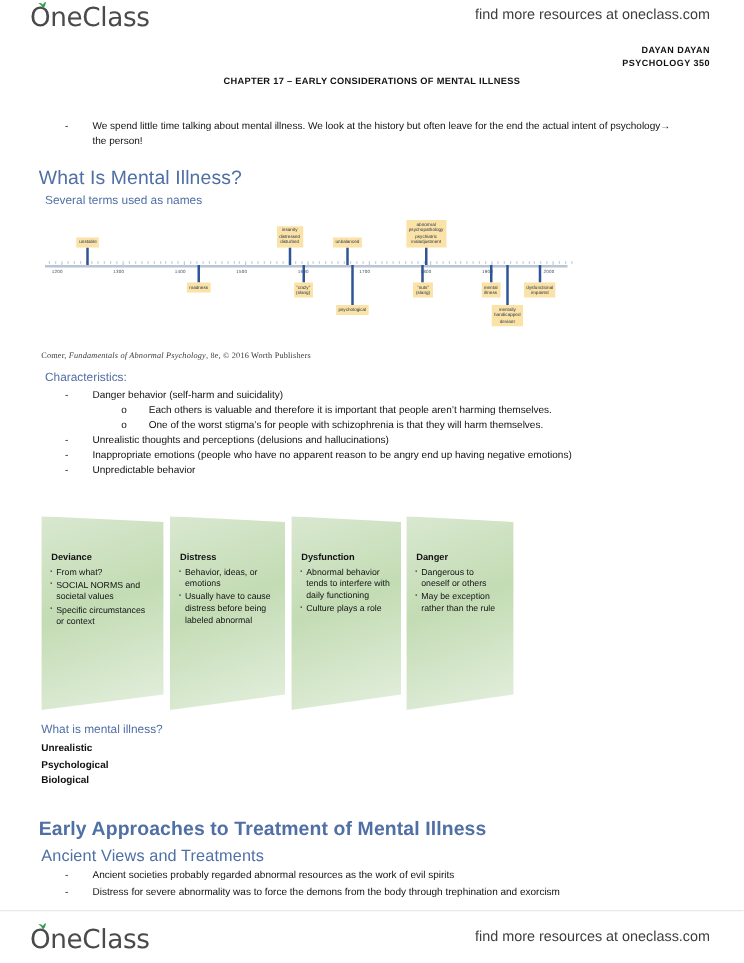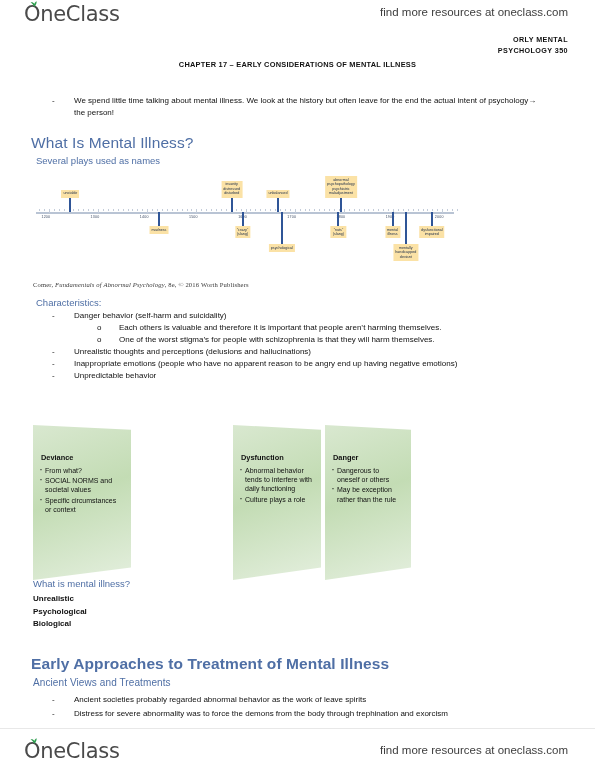--- a/index.html
+++ b/index.html
@@ -91,21 +91,21 @@
     font-family: "Liberation Sans", sans-serif;
     font-weight: normal;
     font-size: 15.5px;
     color: #4f6fa5;
     letter-spacing: 0.1px;
   }
   h2.subsection {
     position: absolute;
     margin: 0;
     font-weight: normal;
-    font-size: 10px;
+    font-size: 13px;
     color: #4f6fa5;
     letter-spacing: 0.1px;
   }
   h3.minor {
     position: absolute;
     margin: 0;
     font-weight: normal;
     font-size: 9.5px;
     color: #4f6fa5;
   }
@@ -168,21 +168,21 @@
   .figure-credit i { font-style: italic; }
 
   
   .chevrons {
     position: absolute;
     left: 33px; top: 409px;
     width: 380px; height: 158px;
   }
   .chev {
     position: absolute;
-    top: 16px;
+    top: 4px;
     height: 155px;
     background: linear-gradient(160deg, #d9e8d0 0%, #c3dcb4 45%, #e4efde 100%);
     box-sizing: border-box;
   }
   .chev-a { left: 0px;   width: 98px;  clip-path: polygon(0 0, 100% 3%, 100% 92%, 0 100%); }
   .chev-b { left: 103px; width: 92px;  clip-path: polygon(0 0, 100% 3%, 100% 92%, 0 100%); }
   .chev-c { left: 200px; width: 88px;  clip-path: polygon(0 0, 100% 3%, 100% 92%, 0 100%); }
   .chev-d { left: 292px; width: 86px;  clip-path: polygon(0 0, 100% 3%, 100% 92%, 0 100%); }
   .chev-title {
     position: absolute;
@@ -263,35 +263,35 @@
   <div class="brand">
     <svg class="leaf" viewBox="0 0 8 6">
       <path d="M4.2 5.8 C3.4 3.6 2.2 2.2 0.6 1.4 C2.4 1.1 3.6 1.6 4.4 2.9 C4.6 1.9 5.3 1.0 6.6 0.3 C6.8 2.2 6.1 4.0 4.2 5.8 Z" fill="#2e9e4f"></path>
     </svg>
     <span>OneClass</span>
   </div>
   <div class="header-tagline">find more resources at oneclass.com</div>
 </div>
 
 <div class="meta-block">
-  <div>ORLY MENTAL</div>
+  <div>DAYAN DAYAN</div>
   <div>PSYCHOLOGY 350</div>
 </div>
 
 <div class="chapter-title">CHAPTER 17 – EARLY CONSIDERATIONS OF MENTAL ILLNESS</div>
 
 <div class="doc">
 
   <div class="bullet-row" style="left:52px; top:95px; width:488px;">
     <span class="dash">-</span>
     <span class="txt">We spend little time talking about mental illness. We look at the history but often leave for the end the actual intent of psychology→ the person!</span>
   </div>
 
   <h1 class="section" style="left:31px; top:134px;">What Is Mental Illness?</h1>
-  <h3 class="minor" style="left:36px; top:155px;">Several plays used as names</h3>
+  <h3 class="minor" style="left:36px; top:155px;">Several terms used as names</h3>
 
   <div class="timeline-figure">
     <div class="tl-axis"></div>
     <div class="tl-tickrow" id="tl-ticks">
         <i style="left: 3px; height: 2px;"></i>
         <i style="left: 7.91765px; height: 2px;"></i>
         <i style="left: 12.8353px; height: 4px;"></i>
         <i style="left: 17.7529px; height: 2px;"></i>
         <i style="left: 22.6706px; height: 2px;"></i>
         <i style="left: 27.5882px; height: 2px;"></i>
@@ -458,20 +458,27 @@
 
   <div class="chevrons">
     <div class="chev chev-a">
       <div class="chev-title">Deviance</div>
       <ul class="chev-list" id="chev-0">
           <li>From what?</li>
           <li>SOCIAL NORMS and societal values</li>
           <li>Specific circumstances or context</li>
         </ul>
     </div>
+    <div class="chev chev-b">
+      <div class="chev-title">Distress</div>
+      <ul class="chev-list" id="chev-1">
+          <li>Behavior, ideas, or emotions</li>
+          <li>Usually have to cause distress before being labeled abnormal</li>
+        </ul>
+    </div>
     <div class="chev chev-d">
       <div class="chev-title">Danger</div>
       <ul class="chev-list" id="chev-3">
           <li>Dangerous to oneself or others</li>
           <li>May be exception rather than the rule</li>
         </ul>
     </div>
     <div class="chev chev-c">
       <div class="chev-title">Dysfunction</div>
       <ul class="chev-list" id="chev-2">
@@ -486,21 +493,21 @@
       <li>Unrealistic</li>
       <li>Psychological</li>
       <li>Biological</li>
     </ul>
 
   <h1 class="section" style="left:31px; top:655px;font-weight:bold;">Early Approaches to Treatment of Mental Illness</h1>
   <h2 class="subsection" style="left:33px; top:677px;">Ancient Views and Treatments</h2>
   <div id="early-bullets">
       <div class="bullet-row" style="left: 52px; top: 694px; width: 500px;">
         <span class="dash">-</span>
-        <span class="txt">Ancient societies probably regarded abnormal behavior as the work of leave spirits</span>
+        <span class="txt">Ancient societies probably regarded abnormal resources as the work of evil spirits</span>
       </div>
       <div class="bullet-row" style="left: 52px; top: 708px; width: 500px;">
         <span class="dash">-</span>
         <span class="txt">Distress for severe abnormality was to force the demons from the body through trephination and exorcism</span>
       </div>
     </div>
 
 </div>
 
 <div class="page-footer">

